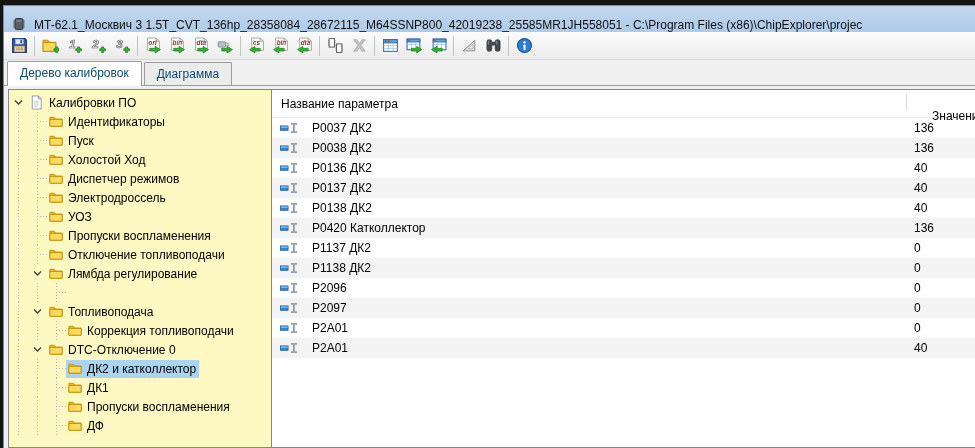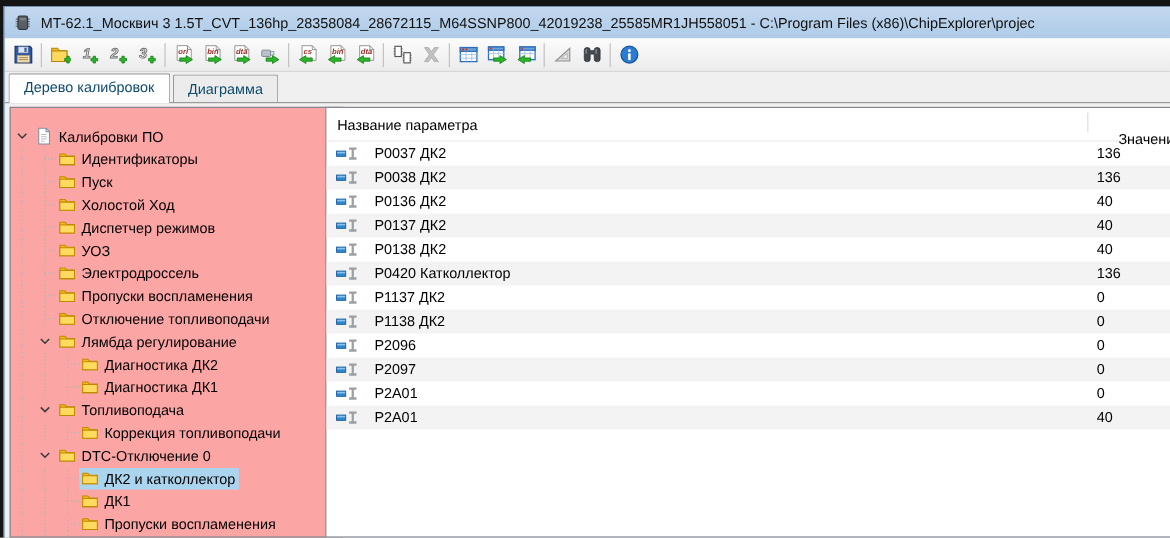--- a/index.html
+++ b/index.html
@@ -5,40 +5,40 @@
   * { box-sizing: border-box; margin: 0; padding: 0; }
   html, body { width: 975px; height: 448px; overflow: hidden; }
   body { background: #141414; font-family: "Liberation Sans", sans-serif; font-size: 12px; color: #000; }
 
   .window { position: absolute; left: 3px; top: 5px; right: 0; bottom: 0;
             background: #f0f0f0; border-left: 1px solid #6d8fb3; border-top: 1px solid #6d8fb3;
             display: flex; flex-direction: column; }
 
   
   .titlebar { height: 26px; flex: 0 0 26px; background: linear-gradient(var(--titlebar,#c3d8ef), #aecbe8);
-              display: flex; align-items: center; padding-left: 7px; gap: 7px;
+              display: flex; align-items: flex-end; padding-left: 7px; gap: 7px;
               white-space: nowrap; overflow: hidden; }
   .titlebar .ttext { font-size: 12px; color: #101010; }
 
   
   .toolbar { height: 28px; flex: 0 0 28px; background: linear-gradient(#fcfcfc, #ebebeb);
              border-bottom: 1px solid #d8d8d8; display: flex; align-items: center; padding: 0 3px; }
   .tbtn { width: 24px; height: 24px; display: flex; align-items: center; justify-content: center; border: 1px solid transparent; }
   .tsep { width: 1px; height: 20px; background: #c2c2c2; margin: 0 3px; flex: 0 0 1px; }
 
   
   .tabbar { height: 25px; flex: 0 0 25px; background: #f0f0f0; display: flex; align-items: flex-end; padding-left: 3px; position: relative; z-index: 2; }
   .tab { padding: 4px 12px 4px; border: 1px solid #9b9b9b; border-bottom: none; border-radius: 2px 2px 0 0;
          background: #ececec; margin-right: 2px; color: #0c4a6e; }
   .tab.active { background: #fff; margin-bottom: -1px; padding-bottom: 6px; position: relative; z-index: 3; }
 
   
   .content { flex: 1; position: relative; background: #f0f0f0; border-top: 1px solid #9b9b9b; z-index: 1; }
   .tree-panel { position: absolute; left: 4px; top: 3px; width: 278px; bottom: 0;
-                background: #fca5a5; border: 1px solid var(--panelBorder,#828790); overflow: hidden; padding-top: 14px; }
+                background: #fef9c3; border: 1px solid var(--panelBorder,#828790); overflow: hidden; padding-top: 3px; }
   .splitter { position: absolute; left: 259px; top: 3px; width: 8px; bottom: 0; }
   .table-panel { position: absolute; left: 267px; right: 0; top: 3px; bottom: 0;
                  background: #fff; border: 1px solid var(--panelBorder,#828790); border-right: none; overflow: hidden; }
 
   
   .tree-row { height: 19px; display: flex; align-items: center; white-space: nowrap; }
   .slot { width: 19px; height: 19px; flex: 0 0 19px; position: relative; }
   .guide::before { content: ""; position: absolute; left: 9px; top: 0; bottom: 0; width: 1px;
                    background: repeating-linear-gradient(to bottom, #b4b4b4 0 1px, transparent 1px 3px); }
   .stub::before { content: ""; position: absolute; left: 9px; top: 0; bottom: 0; width: 1px;
@@ -370,34 +370,34 @@
         <div class="tree-row">
           <span class="slot guide"></span>
           <span class="slot stub"></span>
           <span class="node">
             <span class="nicon">
               <svg width="16" height="15" viewBox="0 0 16 16">
                 <path d="M1.5 3.5h4.6l1.5 1.9h6.9V13H1.5z" fill="#f5b915" stroke="#c08a00" stroke-width="0.9"></path>
                 <path d="M1.5 5.8h13V13h-13z" fill="#fedb5e" stroke="#c08a00" stroke-width="0.9"></path>
               </svg>
             </span>
+            <span class="nlabel">Электродроссель</span>
+          </span>
+        </div>
+        <div class="tree-row">
+          <span class="slot guide"></span>
+          <span class="slot stub"></span>
+          <span class="node">
+            <span class="nicon">
+              <svg width="16" height="15" viewBox="0 0 16 16">
+                <path d="M1.5 3.5h4.6l1.5 1.9h6.9V13H1.5z" fill="#f5b915" stroke="#c08a00" stroke-width="0.9"></path>
+                <path d="M1.5 5.8h13V13h-13z" fill="#fedb5e" stroke="#c08a00" stroke-width="0.9"></path>
+              </svg>
+            </span>
             <span class="nlabel">УОЗ</span>
-          </span>
-        </div>
-        <div class="tree-row">
-          <span class="slot guide"></span>
-          <span class="slot stub"></span>
-          <span class="node">
-            <span class="nicon">
-              <svg width="16" height="15" viewBox="0 0 16 16">
-                <path d="M1.5 3.5h4.6l1.5 1.9h6.9V13H1.5z" fill="#f5b915" stroke="#c08a00" stroke-width="0.9"></path>
-                <path d="M1.5 5.8h13V13h-13z" fill="#fedb5e" stroke="#c08a00" stroke-width="0.9"></path>
-              </svg>
-            </span>
-            <span class="nlabel">Электродроссель</span>
           </span>
         </div>
         <div class="tree-row">
           <span class="slot guide"></span>
           <span class="slot stub"></span>
           <span class="node">
             <span class="nicon">
               <svg width="16" height="15" viewBox="0 0 16 16">
                 <path d="M1.5 3.5h4.6l1.5 1.9h6.9V13H1.5z" fill="#f5b915" stroke="#c08a00" stroke-width="0.9"></path>
                 <path d="M1.5 5.8h13V13h-13z" fill="#fedb5e" stroke="#c08a00" stroke-width="0.9"></path>
@@ -433,43 +433,20 @@
                 <path d="M1.5 5.8h13V13h-13z" fill="#fedb5e" stroke="#c08a00" stroke-width="0.9"></path>
               </svg>
             </span>
             <span class="nlabel">Лямбда регулирование</span>
           </span>
         </div>
         <div class="tree-row">
           <span class="slot guide"></span>
           <span class="slot guide"></span>
           <span class="slot stub"></span>
-          <span class="node">
-            <span class="nicon">
-              <svg width="16" height="15" viewBox="0 0 16 16">
-                <path d="M1.5 3.5h4.6l1.5 1.9h6.9V13H1.5z" fill="#f5b915" stroke="#c08a00" stroke-width="0.9"></path>
-                <path d="M1.5 5.8h13V13h-13z" fill="#fedb5e" stroke="#c08a00" stroke-width="0.9"></path>
-              </svg>
-            </span>
-            <span class="nlabel">Диагностика ДК2</span>
-          </span>
-        </div>
-        <div class="tree-row">
-          <span class="slot guide"></span>
-          <span class="slot guide"></span>
-          <span class="slot stub"></span>
-          <span class="node">
-            <span class="nicon">
-              <svg width="16" height="15" viewBox="0 0 16 16">
-                <path d="M1.5 3.5h4.6l1.5 1.9h6.9V13H1.5z" fill="#f5b915" stroke="#c08a00" stroke-width="0.9"></path>
-                <path d="M1.5 5.8h13V13h-13z" fill="#fedb5e" stroke="#c08a00" stroke-width="0.9"></path>
-              </svg>
-            </span>
-            <span class="nlabel">Диагностика ДК1</span>
-          </span>
         </div>
         <div class="tree-row">
           <span class="slot guide"></span>
           <span class="slot twisty">
             <svg width="11" height="11" viewBox="0 0 11 11">
               <path d="M2 3.5L5.5 7 9 3.5" fill="none" stroke="#3c3c3c" stroke-width="1.3"></path>
             </svg>
           </span>
           <span class="node">
             <span class="nicon">

